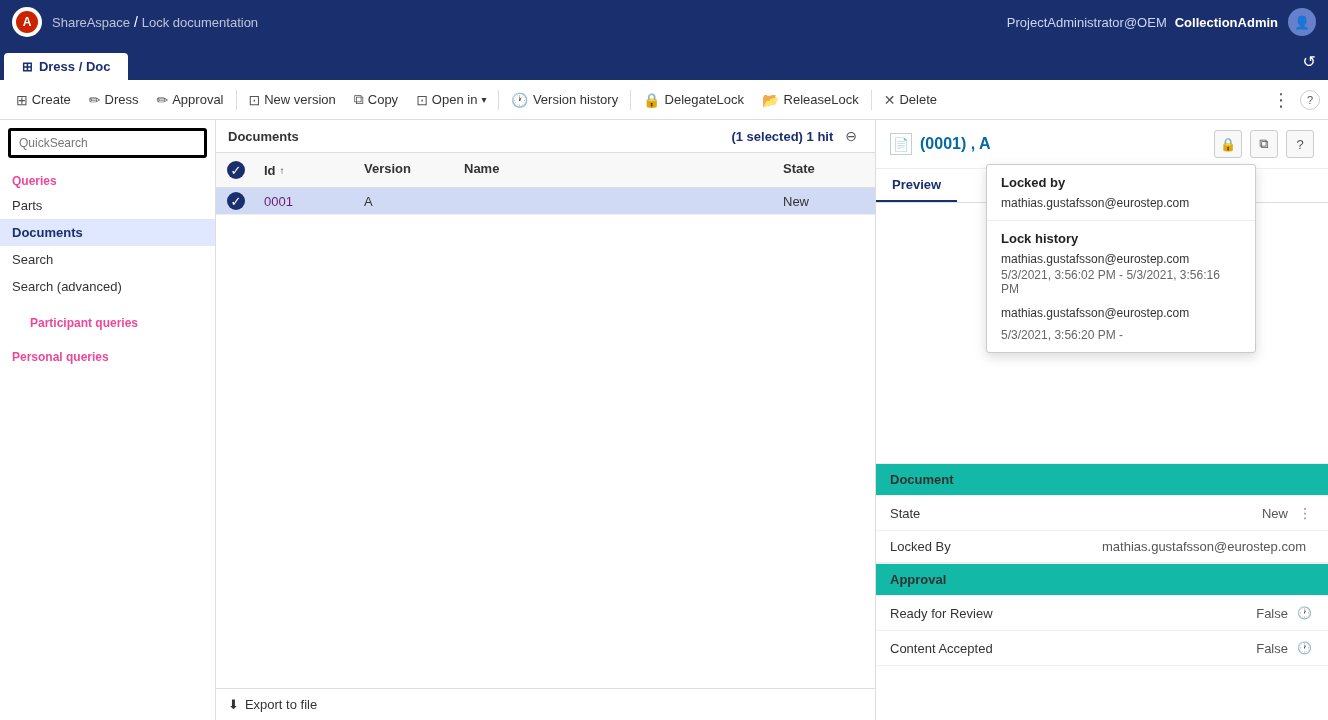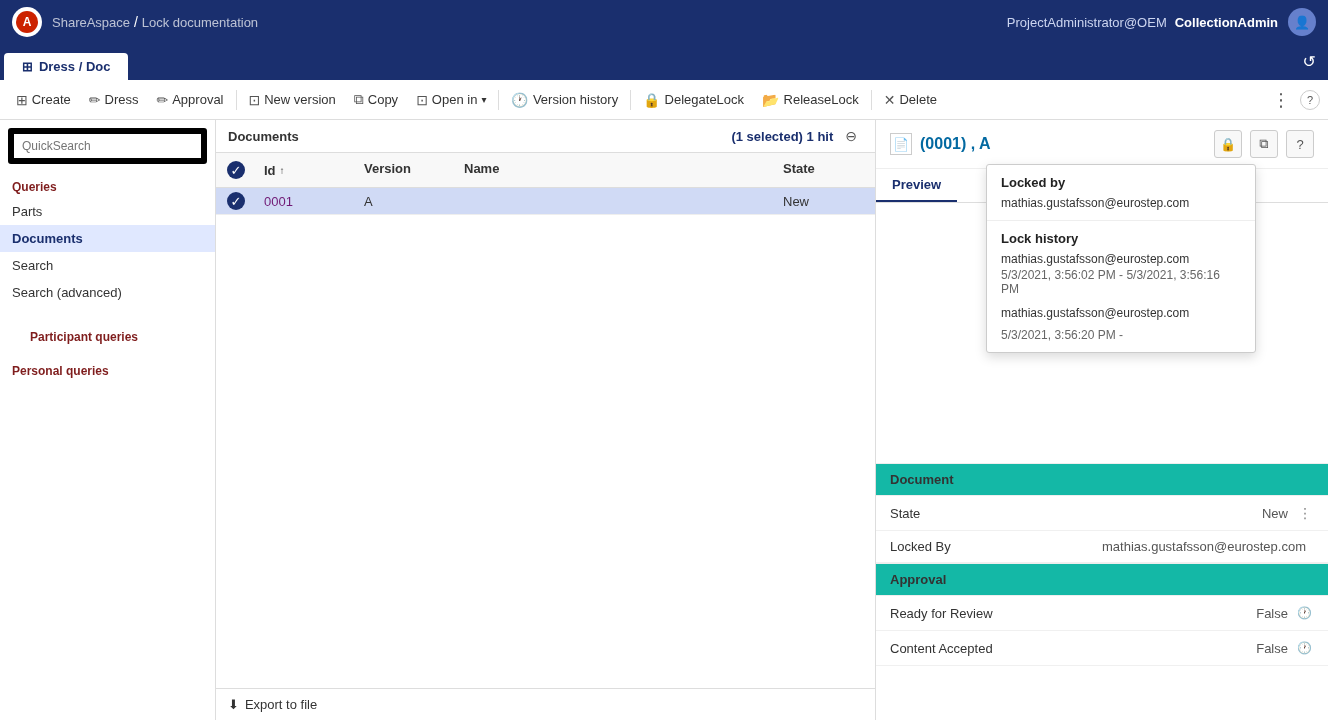--- a/index.html
+++ b/index.html
@@ -106,30 +106,30 @@
       width: 216px;
       background: white;
       border-right: 1px solid #ddd;
       display: flex;
       flex-direction: column;
       flex-shrink: 0;
     }
     .search-box {
       margin: 8px;
       padding: 5px 8px;
-      border: 6px solid #000000;
+      border: 3px solid #000000;
       border-radius: 3px;
       font-size: 12px;
       color: #999;
     }
     .sidebar-section-label {
       padding: 8px 12px 4px;
       font-size: 12px;
       font-weight: bold;
-      color: #7f1d1d;
+      color: #ec4899;
     }
     .sidebar-item {
       padding: 6px 12px;
       cursor: pointer;
       color: #333;
       font-size: 13px;
     }
     .sidebar-item.active { background: #e0e8ff; color: #1a2f6e; font-weight: bold; }
 
     
@@ -452,21 +452,21 @@
     <div class="sidebar-item active">
       <span>Documents</span>
     </div>
     <div class="sidebar-item">
       <span>Search</span>
     </div>
     <div class="sidebar-item">
       <span>Search (advanced)</span>
     </div>
 
-    <div class="sidebar-section-label" style="margin-top:16px;padding-left:30px;">Participant queries</div>
+    <div class="sidebar-section-label" style="margin-top:8px;padding-left:30px;">Participant queries</div>
     <div class="sidebar-section-label" style="margin-top:8px;">Personal queries</div>
   </div>
 
   <div class="content-area">
     <div class="content-row" style="display:flex; height:100%;">
 
       <div class="doc-list-area">
         <div class="doc-list-header">
           <span class="doc-list-title">Documents</span>
           <div class="doc-list-count">

